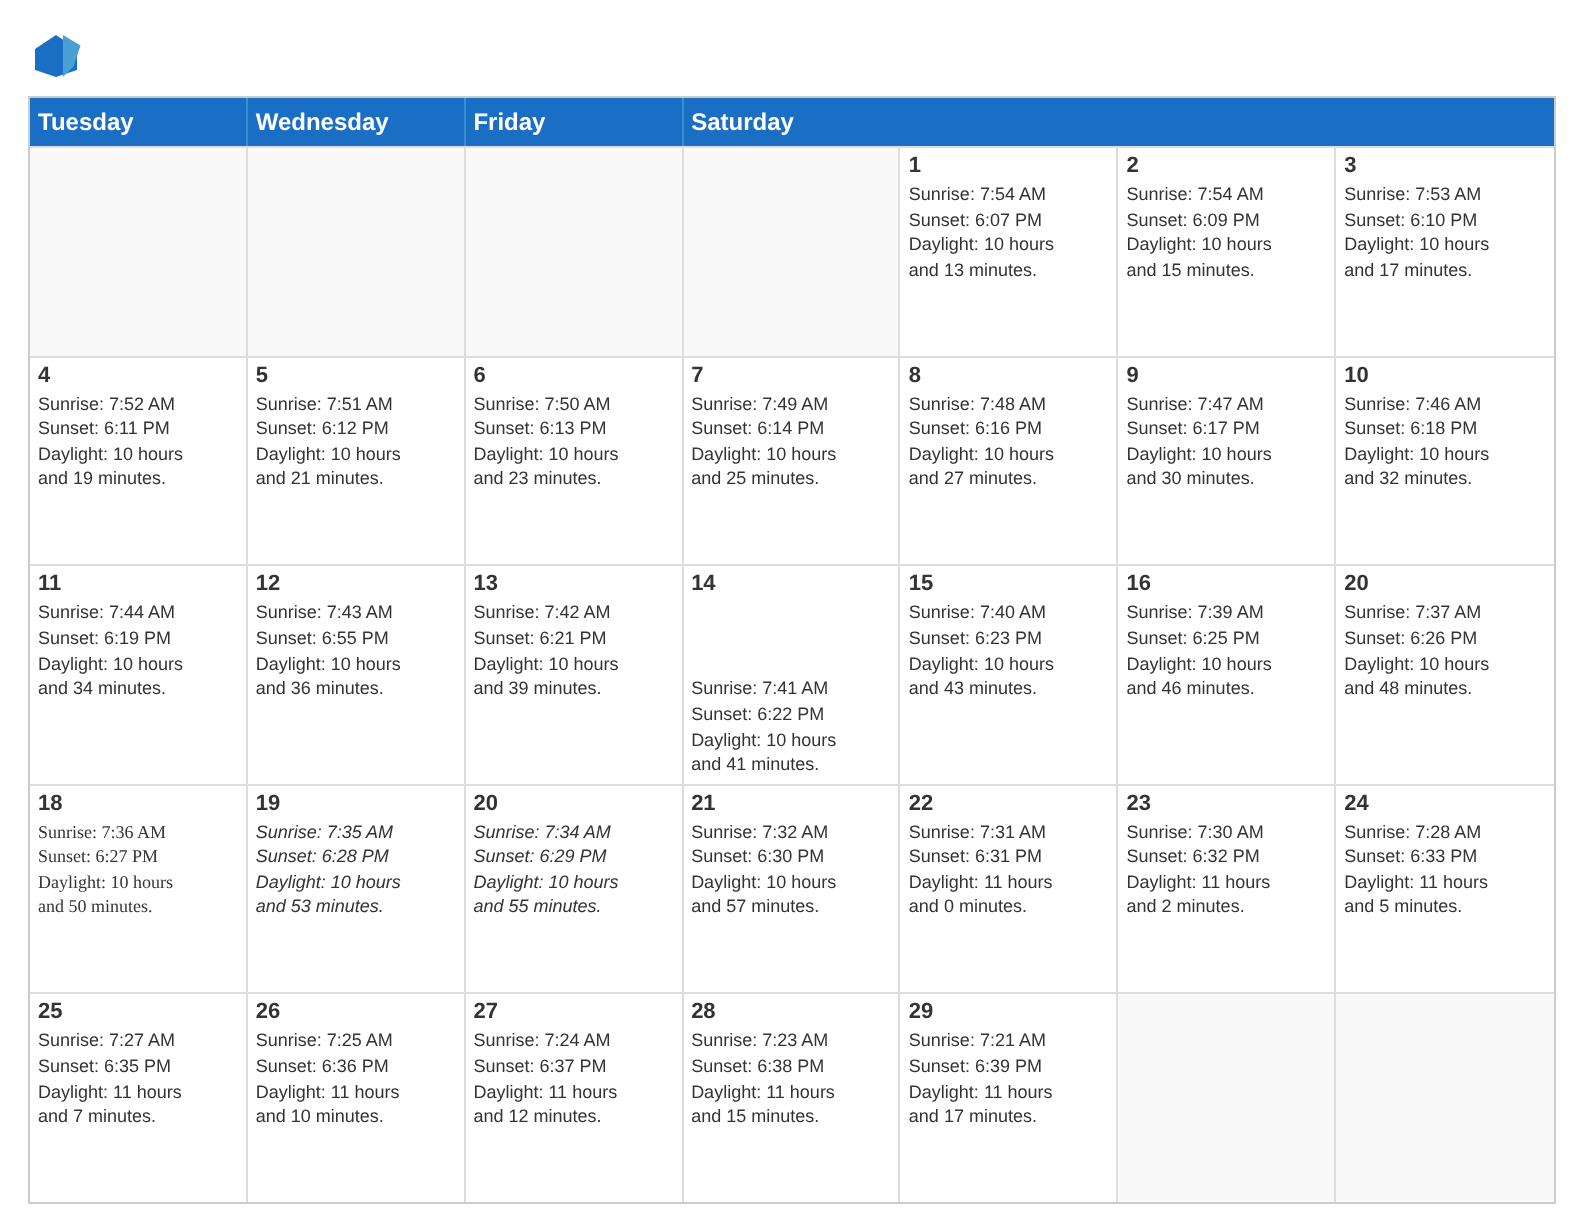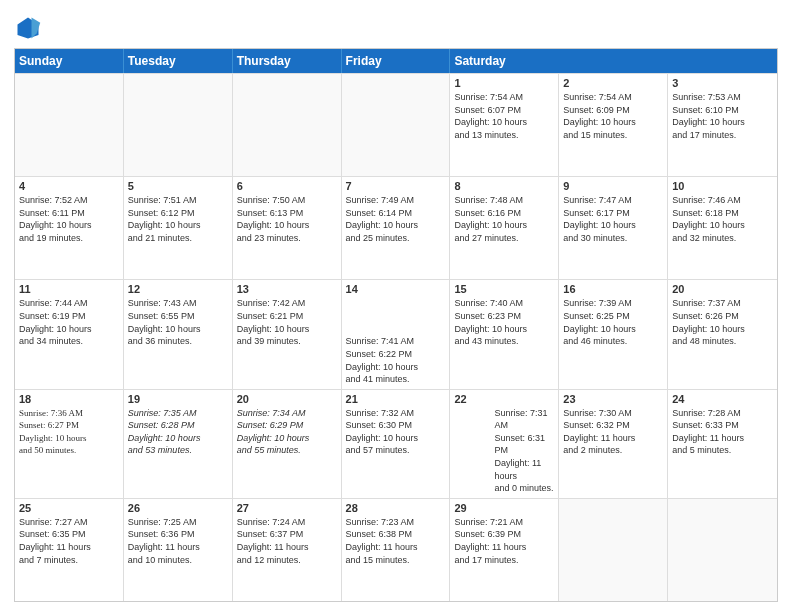--- a/index.html
+++ b/index.html
@@ -130,23 +130,22 @@
       </div>
     </div>
     <div class="title-area">
       <div class="main-title"></div>
       <div class="subtitle"></div>
     </div>
   </div>
 
   <div class="calendar">
     <div class="cal-header-row">
-    <div class="cal-header-cell">Sunday</div>
         <div class="cal-header-cell">Tuesday</div>
-        <div class="cal-header-cell">Thursday</div>
+        <div class="cal-header-cell">Wednesday</div>
         <div class="cal-header-cell">Friday</div>
         <div class="cal-header-cell">Saturday</div>
       </div>
     <div class="cal-body">
     <div class="cal-row">
           <div class="cal-cell empty"></div>
           <div class="cal-cell empty"></div>
           <div class="cal-cell empty"></div>
           <div class="cal-cell empty"></div>
           <div class="cal-cell">
@@ -297,21 +296,21 @@
           </div>
           <div class="cal-cell">
             <span class="day-num">21</span>
             <div class="day-info" style="white-space: pre-line;">Sunrise: 7:32 AM
 Sunset: 6:30 PM
 Daylight: 10 hours
 and 57 minutes.</div>
           </div>
           <div class="cal-cell">
             <span class="day-num">22</span>
-            <div class="day-info" style="white-space: pre-line; margin-left: 40px;">Sunrise: 7:31 AM
+            <div class="day-info" style="white-space: pre-line;">Sunrise: 7:31 AM
 Sunset: 6:31 PM
 Daylight: 11 hours
 and 0 minutes.</div>
           </div>
           <div class="cal-cell">
             <span class="day-num">23</span>
             <div class="day-info" style="white-space: pre-line;">Sunrise: 7:30 AM
 Sunset: 6:32 PM
 Daylight: 11 hours
 and 2 minutes.</div>

